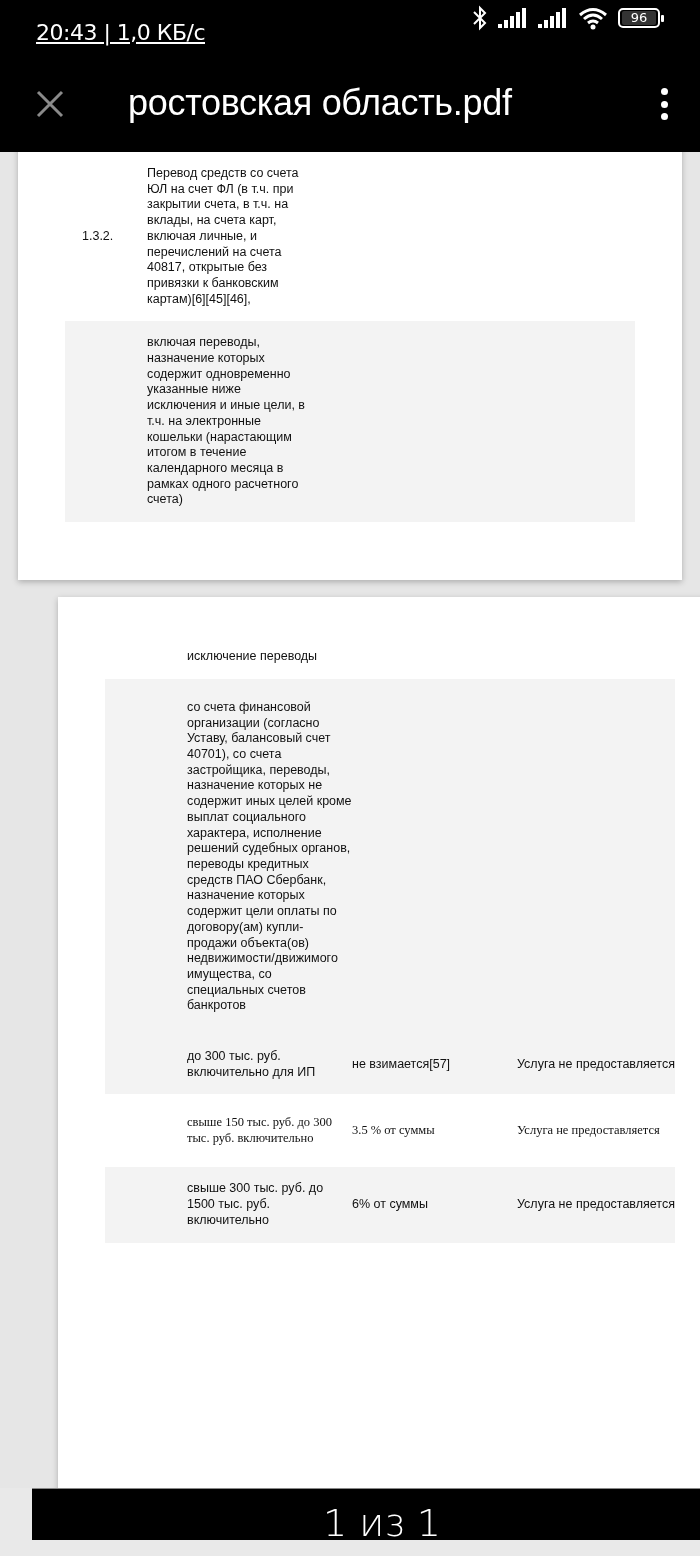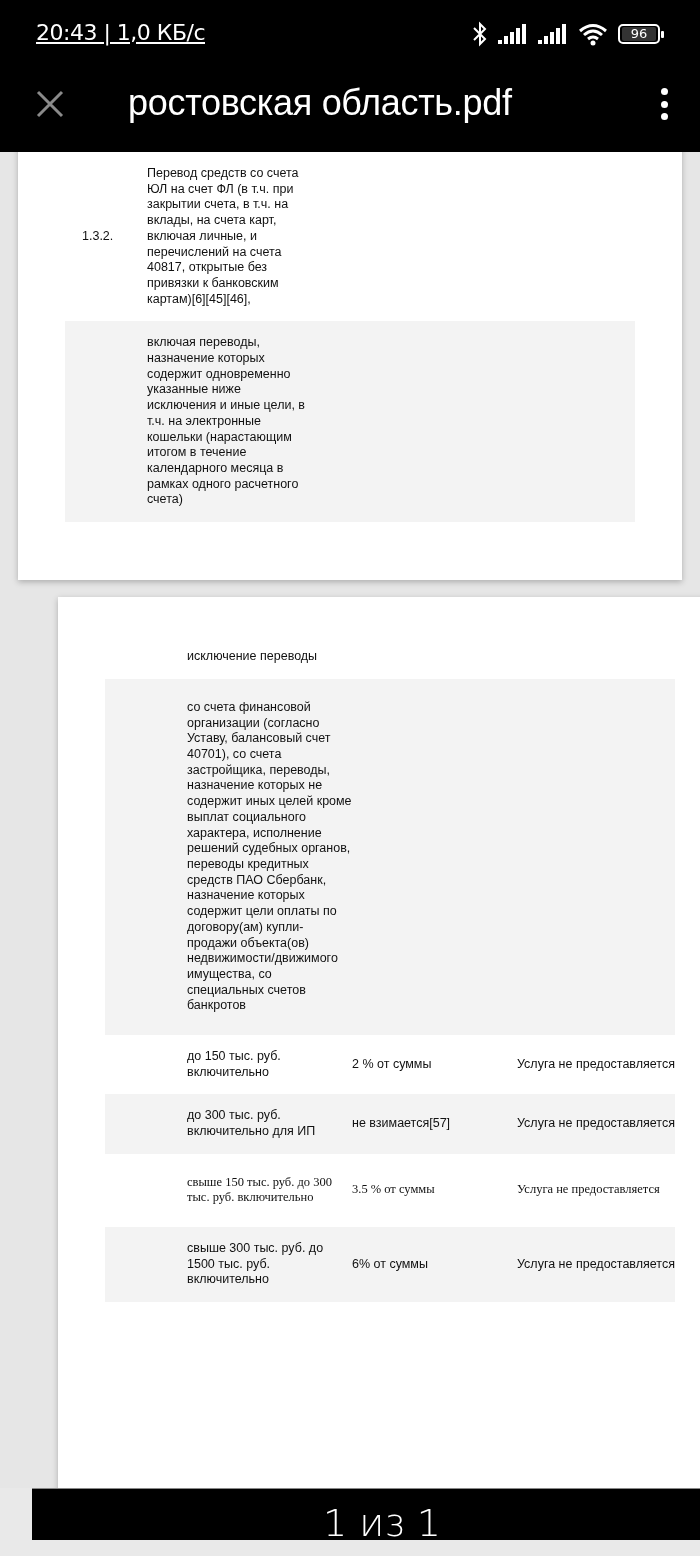--- a/index.html
+++ b/index.html
@@ -1,21 +1,21 @@
 <!DOCTYPE html>
 <html><head>
 <meta charset="utf-8">
 <style>
   * { box-sizing: border-box; margin: 0; padding: 0; }
   html, body { width: 700px; height: 1556px; overflow: hidden; background: #e9e9e9; }
   body { position: relative; font-family: "Liberation Sans", sans-serif; }
 
   .statusbar { position: absolute; left: 0; top: 0; width: 700px; height: 68px; background: #000; color: #fff; }
   .status-time { position: absolute; left: 36px; top: 20px; font-size: 22px; font-family: "DejaVu Sans", sans-serif; letter-spacing: -0.5px; text-decoration: underline; }
-  .status-icons { position: absolute; right: 40px; top: 20px; height: 28px; display: flex; align-items: center; gap: 10px; }
+  .status-icons { position: absolute; right: 40px; top: 4px; height: 28px; display: flex; align-items: center; gap: 10px; }
   .battery { width: 42px; height: 20px; border: 2px solid #fff; border-radius: 5px; position: relative; display: flex; align-items: center; justify-content: center; }
   .battery::after { content: ""; position: absolute; right: -6px; top: 5px; width: 3px; height: 7px; background: #fff; border-radius: 1px; }
   .battery span { font-size: 13px; background: #fff; color: #000; width: 34px; height: 14px; line-height: 14px; text-align: center; border-radius: 2px; font-family: "DejaVu Sans", sans-serif; background: #333; color: #fff; }
 
   .appbar { position: absolute; left: 0; top: 68px; width: 700px; height: 84px; background: #000; color: #fff; }
   .close-btn { position: absolute; left: 30px; top: 16px; width: 40px; height: 40px; display: flex; align-items: center; justify-content: center; cursor: pointer; }
   .doc-title { position: absolute; left: 128px; top: 14px; font-size: 36px; font-family: Liberation Sans, sans-serif; font-weight: 500; letter-spacing: -0.3px; }
   .menu-btn { position: absolute; right: 26px; top: 16px; width: 20px; height: 40px; display: flex; flex-direction: column; align-items: center; justify-content: space-between; padding: 4px 0; cursor: pointer; }
   .menu-btn i { display: block; width: 7px; height: 7px; border-radius: 50%; background: #fff; }
 
@@ -114,26 +114,20 @@
         <td class="c1">исключение переводы</td>
         <td class="c2"></td>
         <td class="c3"></td>
       </tr>
       <tr class="gray" style="height:356px;">
         <td class="c0"></td>
         <td class="c1">со счета финансовой организации (согласно Уставу, балансовый счет 40701), со счета застройщика, переводы, назначение которых не содержит иных целей кроме выплат социального характера, исполнение решений судебных органов, переводы кредитных средств ПАО Сбербанк, назначение которых содержит цели оплаты по договору(ам) купли-продажи объекта(ов) недвижимости/движимого имущества, со специальных счетов банкротов</td>
         <td class="c2"></td>
         <td class="c3"></td>
       </tr>
-      <tr class="white" style="height:58px;">
-        <td class="c0"></td>
-        <td class="c1">до 150 тыс. руб. включительно</td>
-        <td class="c2">2 % от суммы</td>
-        <td class="c3">Услуга не предоставляется</td>
-      </tr>
       <tr class="gray" style="height:57px;">
         <td class="c0"></td>
         <td class="c1">до 300 тыс. руб. включительно для ИП</td>
         <td class="c2">не взимается[57]</td>
         <td class="c3">Услуга не предоставляется</td>
       </tr>
       <tr class="white" style="height:73px;font-family:Liberation Serif, serif;">
         <td class="c0"></td>
         <td class="c1">свыше 150 тыс. руб. до 300 тыс. руб. включительно</td>
         <td class="c2">3.5 % от суммы</td>

